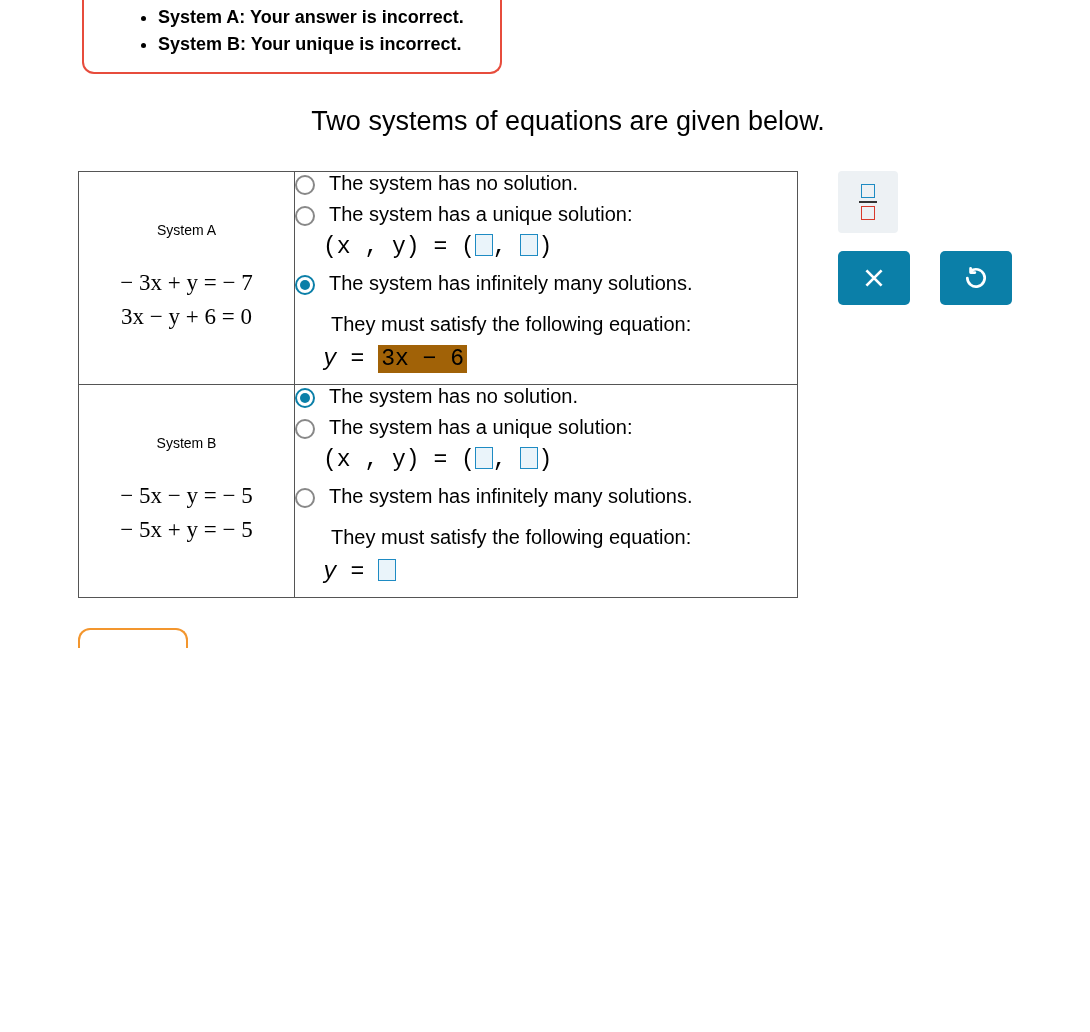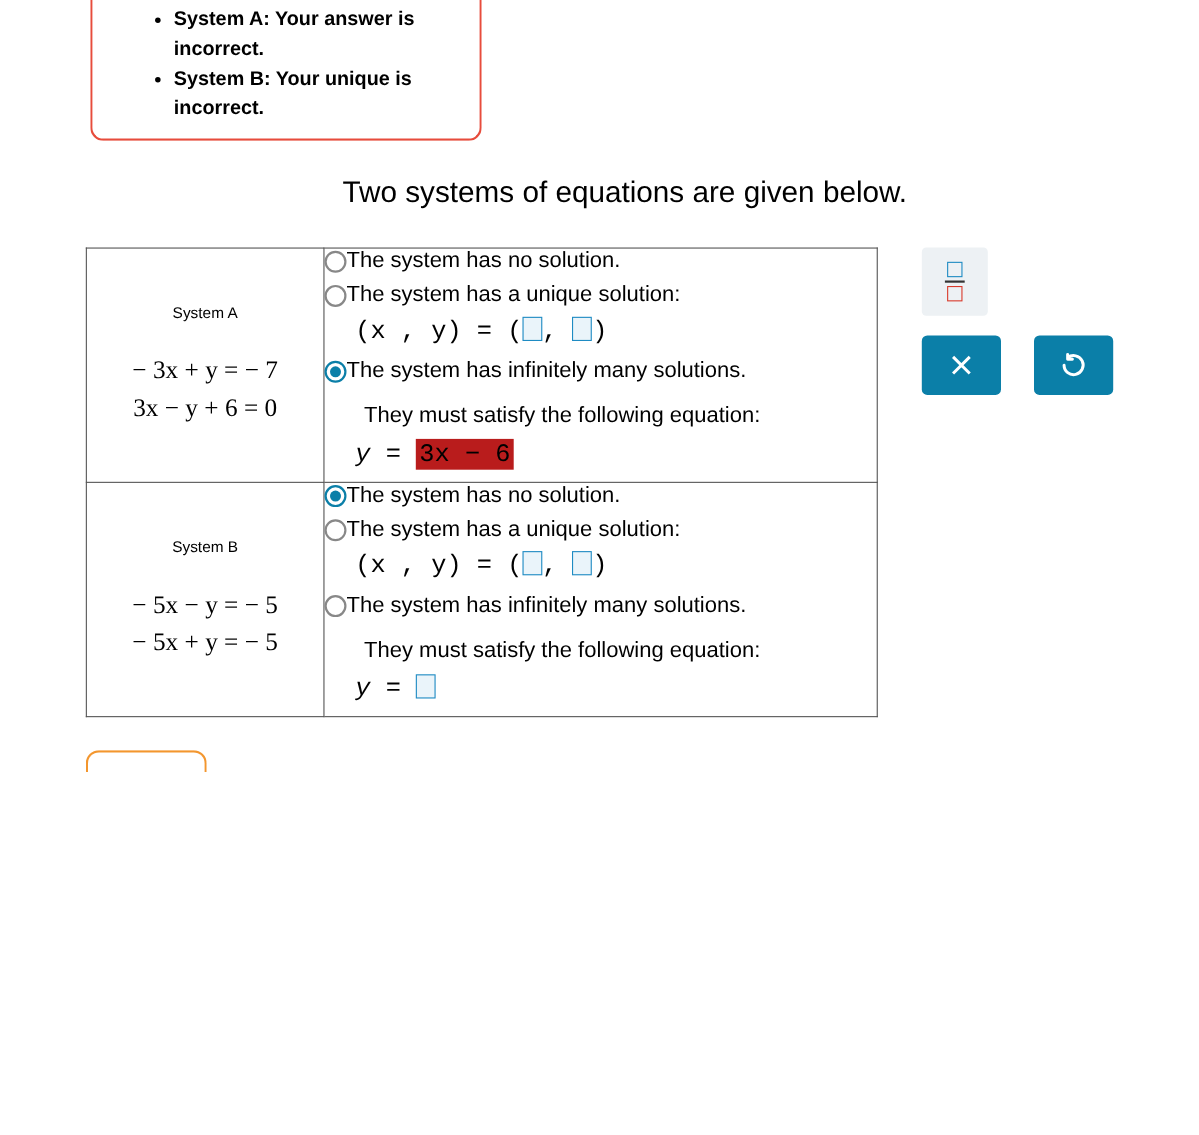--- a/index.html
+++ b/index.html
@@ -11,21 +11,21 @@
     padding: 0;
     width: 1090px;
     position: relative;
   }
   .feedback-box {
     border: 2px solid #e74c3c;
     border-top: none;
     border-radius: 0 0 12px 12px;
     margin: 0 0 0 82px;
     padding: 4px 18px 14px 18px;
-    width: 356px;
+    width: 420px;
   }
   .feedback-box ul { list-style: disc; padding-left: 56px; }
   .feedback-box li { font-size: 18px; font-weight: bold; line-height: 1.5; }
   .instructions {
     margin: 28px 0 0 48px;
     font-size: 27px;
     line-height: 1.45;
     width: 1040px;
     text-align: center;
   }
@@ -46,36 +46,36 @@
     padding: 0;
   }
   .left-cell {
     width: 216px;
     text-align: center;
     padding: 40px 8px;
   }
   .sys-label { font-size: 14px; margin-bottom: 28px; display: block; }
   .eqns { font-family: 'Times New Roman', serif; font-size: 23px; line-height: 1.5; }
   .right-cell { padding: 22px 20px 28px 20px; }
-  .opt-row { display: flex; align-items: center; margin-bottom: 8px; font-size: 20px; }
+  .opt-row { display: flex; align-items: flex-end; gap: 14px; margin-bottom: 8px; font-size: 20px; }
   .radio {
     width: 20px; height: 20px; border: 2px solid #888; border-radius: 50%;
     display: inline-flex; align-items: center; justify-content: center; flex: 0 0 20px;
   }
   .radio.selected { border-color: #0b7fa8; }
   .radio.selected::after {
     content: ""; width: 10px; height: 10px; background: #0b7fa8; border-radius: 50%;
   }
   .indent { margin-left: 28px; font-family: Liberation Mono, monospace; font-size: 23px; margin-bottom: 12px; margin-top: 4px;}
   .subtext { margin-left: 36px; font-size: 20px; margin-bottom: 10px; margin-top: 18px; }
   .input-box {
     display: inline-block; width: 18px; height: 22px; border: 1.5px solid #1e8bc3;
     background: #eaf4fa; vertical-align: -3px;
   }
-  .hl { background: #b91c1c; padding: 1px 3px; }
+  .hl { background: #a16207; padding: 1px 3px; }
   .tools {
     display: flex; flex-direction: column; gap: 18px; align-items: flex-start;
   }
   .frac-btn {
     width: 60px; height: 62px; background: #edf1f4; border-radius: 4px;
     display: flex; align-items: center; justify-content: center;
   }
   .frac-inner { display: flex; flex-direction: column; align-items: center; gap: 3px; }
   .frac-sq { width: 14px; height: 14px; border: 1.5px solid #1e8bc3; }
   .frac-sq.bot { border-color: #d93a2b; }

